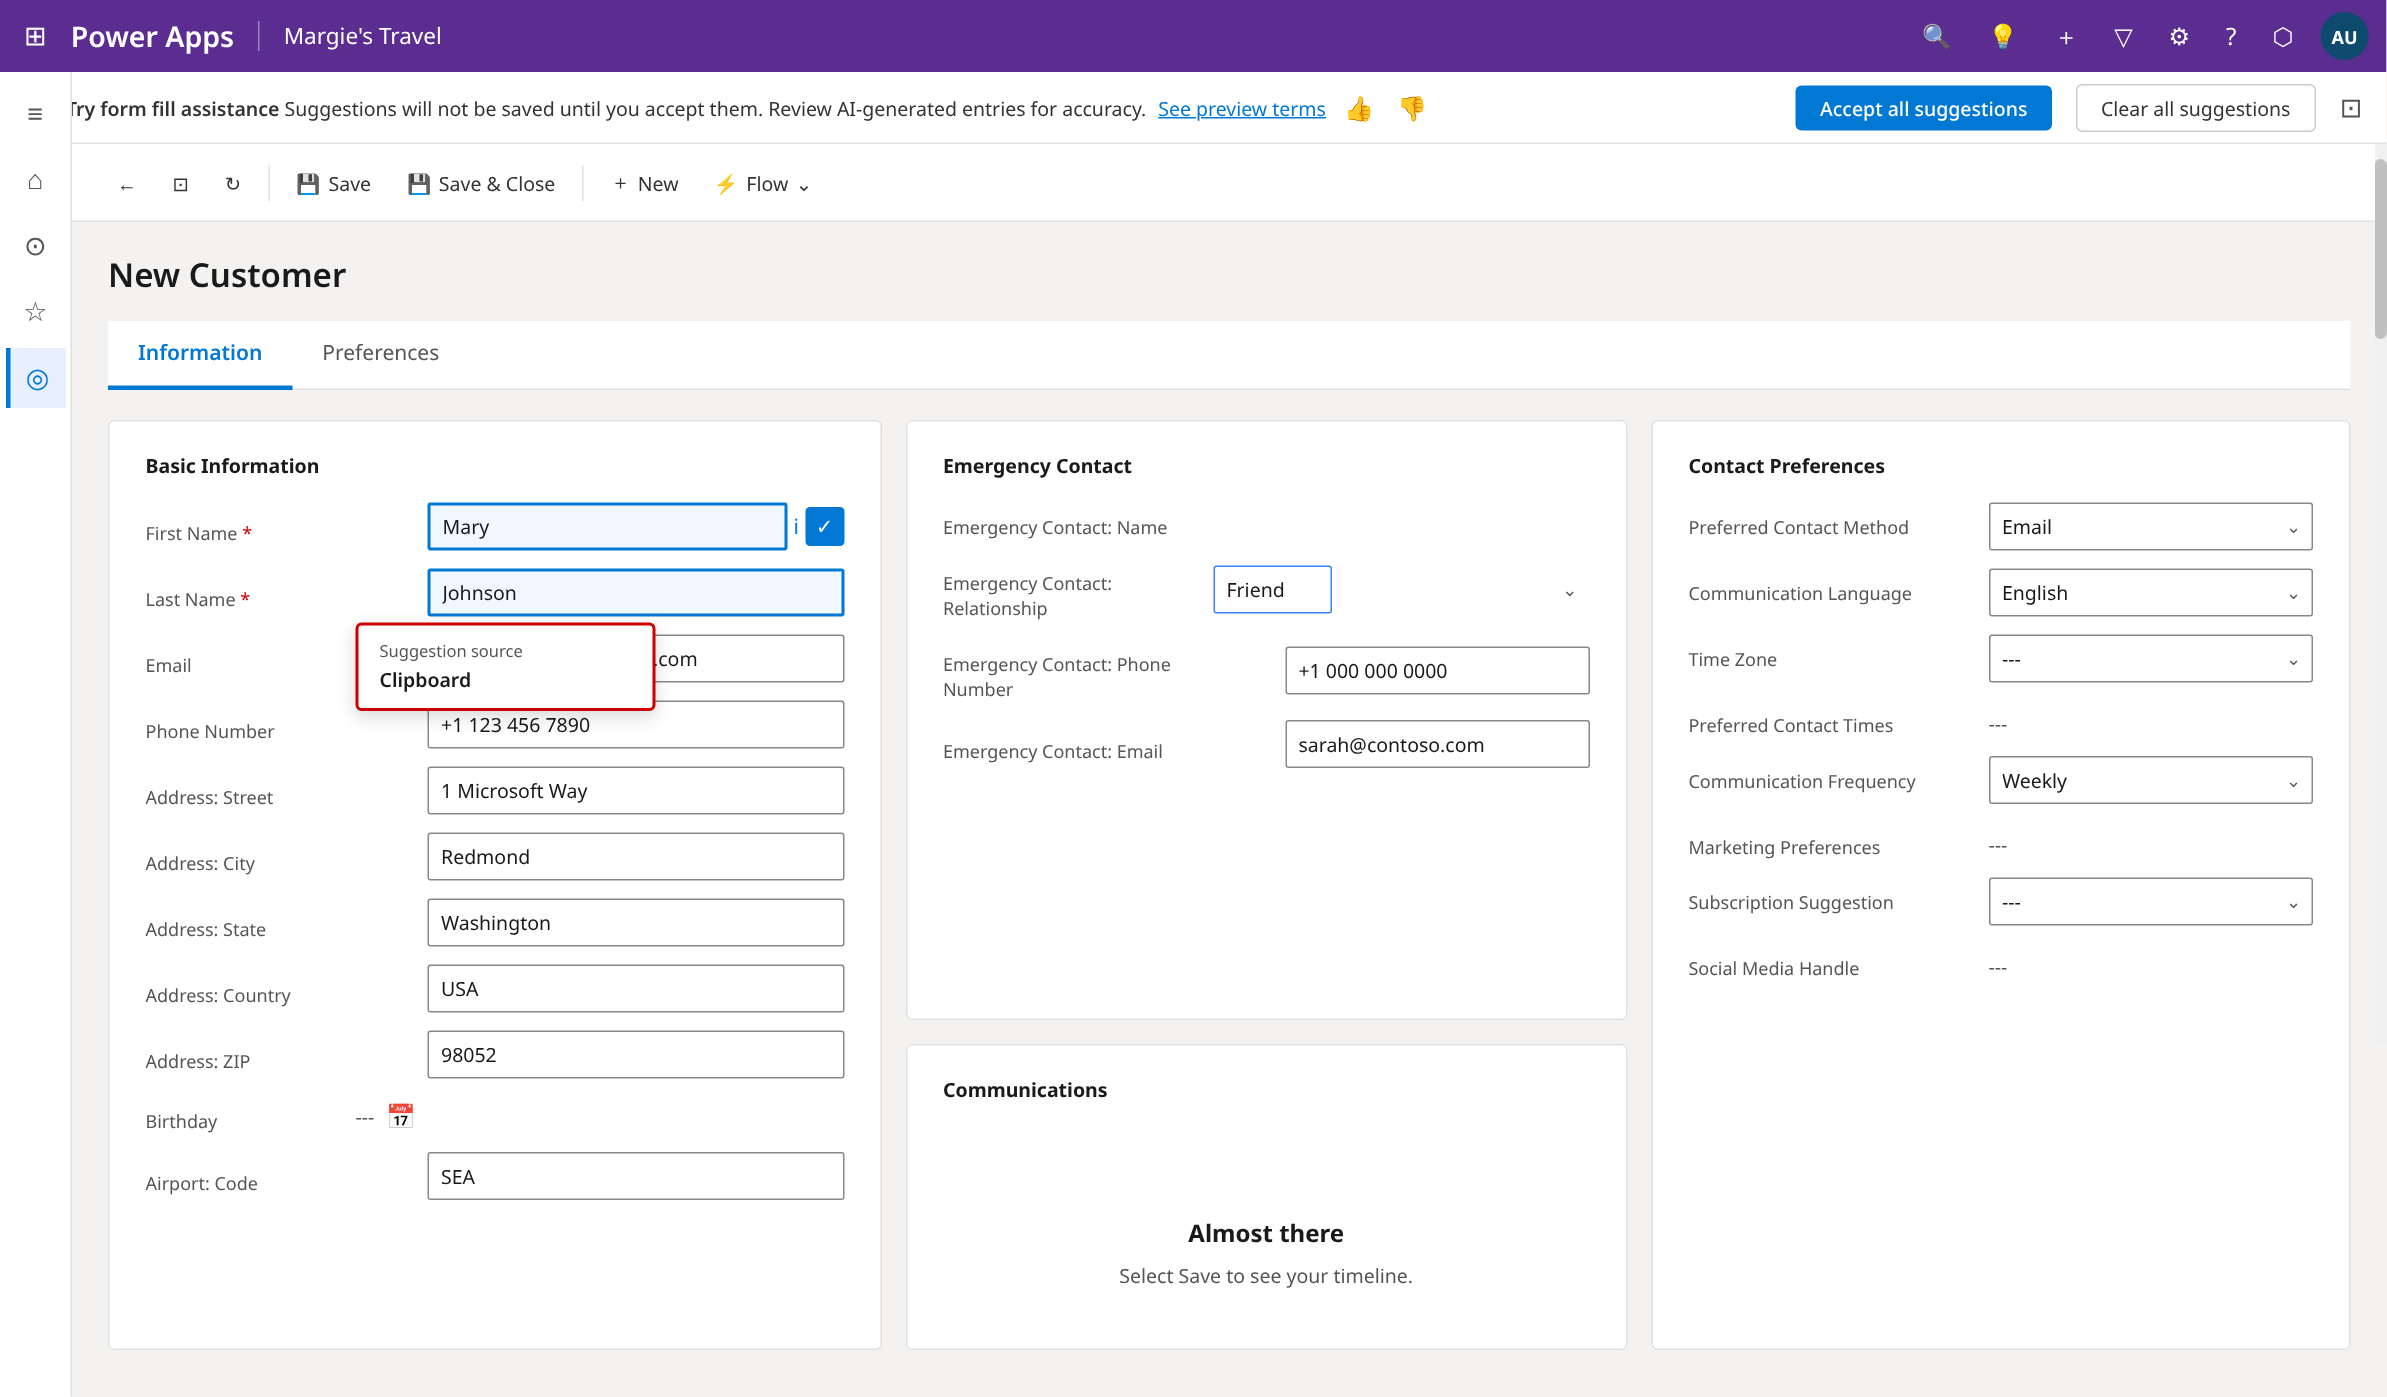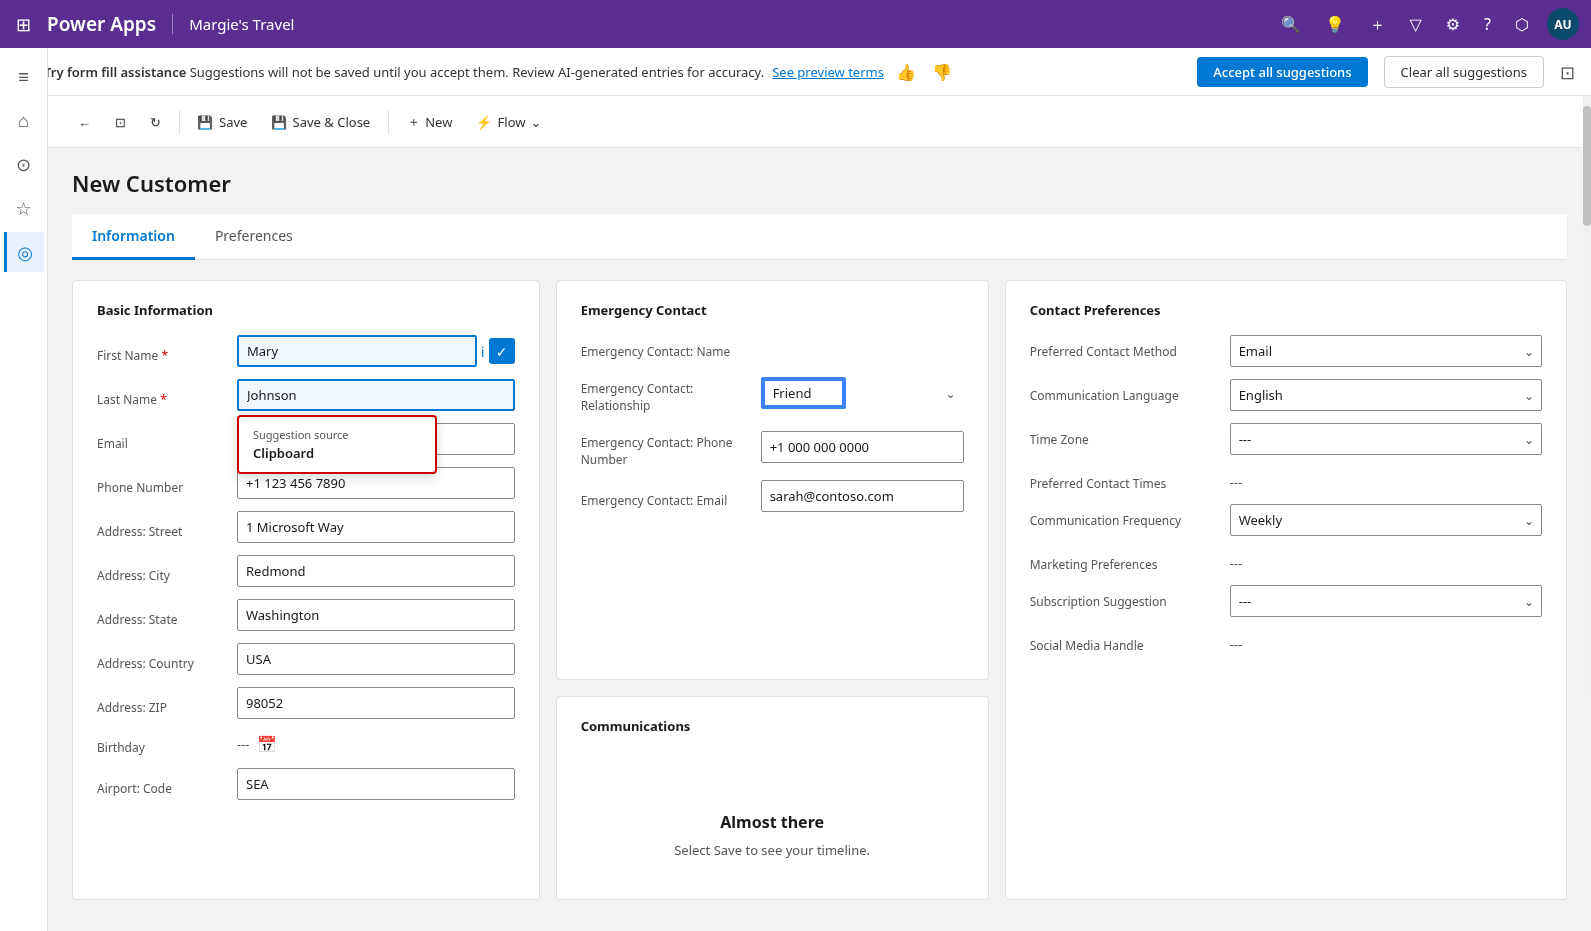--- a/index.html
+++ b/index.html
@@ -69,21 +69,21 @@
     .panel { background: white; border: 1px solid #e0e0e0; border-radius: 4px; padding: 20px 24px; }
     .panel-left { flex: 0 0 460px; }
     .panel-middle { flex: 0 0 400px; }
     .panel-right { flex: 1; }
     .panel-title { font-size: 13px; font-weight: 700; color: #1a1a1a; margin-bottom: 16px; text-transform: none; }
 
     
     .form-row { display: flex; align-items: center; margin-bottom: 12px; position: relative; }
     .form-label { width: 140px; font-size: 12px; color: #555; padding-top: 8px; flex-shrink: 0; }
     .form-label .required { color: #c00; }
-    .form-input { flex: 1; height: 32px; border: 1px solid #8a8886; border-radius: 2px; padding: 0 8px; font-size: 13px; color: #1a1a1a; }
+    .form-input { flex: 1; height: 32px; border: 1px solid #8a8886; border-radius: 2px; padding: 0 8px; font-size: 13px; color: #1a1a1a; margin-left: 48px; }
     .form-input.highlighted { border: 2px solid #0078d4; background: #f0f7ff; }
     .input-wrapper { flex: 1; display: flex; align-items: center; gap: 4px; position: relative; }
     .info-icon { color: #0078d4; font-size: 14px; cursor: pointer; }
     .accept-btn { background: #0078d4; border: none; width: 26px; height: 26px; border-radius: 3px; color: white; cursor: pointer; font-size: 14px; display: flex; align-items: center; justify-content: center; }
 
     
     .suggestion-tooltip {
       position: absolute;
       top: 36px;
       left: 0;
@@ -92,21 +92,21 @@
       border-radius: 4px;
       padding: 10px 14px;
       z-index: 100;
       min-width: 200px;
       box-shadow: 0 4px 12px rgba(0,0,0,0.15);
     }
     .suggestion-source-label { font-size: 11px; color: #555; margin-bottom: 2px; }
     .suggestion-source-value { font-size: 13px; font-weight: 600; color: #1a1a1a; }
 
     
-    .form-select { flex: 1; height: 32px; border: 4px solid #3b82f6; border-radius: 2px; padding: 0 8px; font-size: 13px; color: #1a1a1a; background: white; appearance: none; cursor: pointer; }
+    .form-select { flex: 1; height: 32px; border: 1px solid #3b82f6; border-radius: 2px; padding: 0 8px; font-size: 13px; color: #1a1a1a; background: white; appearance: none; cursor: pointer; }
     .select-wrapper { flex: 1; position: relative; }
     .select-wrapper::after { content: '⌄'; position: absolute; right: 8px; top: 50%; transform: translateY(-50%); pointer-events: none; color: #555; font-size: 12px; }
 
     
     .pref-row { display: flex; align-items: flex-start; margin-bottom: 12px; }
     .pref-label { width: 200px; font-size: 12px; color: #555; padding-top: 8px; flex-shrink: 0; }
     .pref-select-wrapper { flex: 1; position: relative; }
     .pref-select-wrapper::after { content: '⌄'; position: absolute; right: 8px; top: 50%; transform: translateY(-50%); pointer-events: none; color: #555; font-size: 12px; }
     .pref-select { width: 100%; height: 32px; border: 1px solid #8a8886; border-radius: 2px; padding: 0 8px; font-size: 13px; color: #1a1a1a; background: white; appearance: none; cursor: pointer; }
     .pref-text { font-size: 13px; color: #555; padding-top: 6px; }

